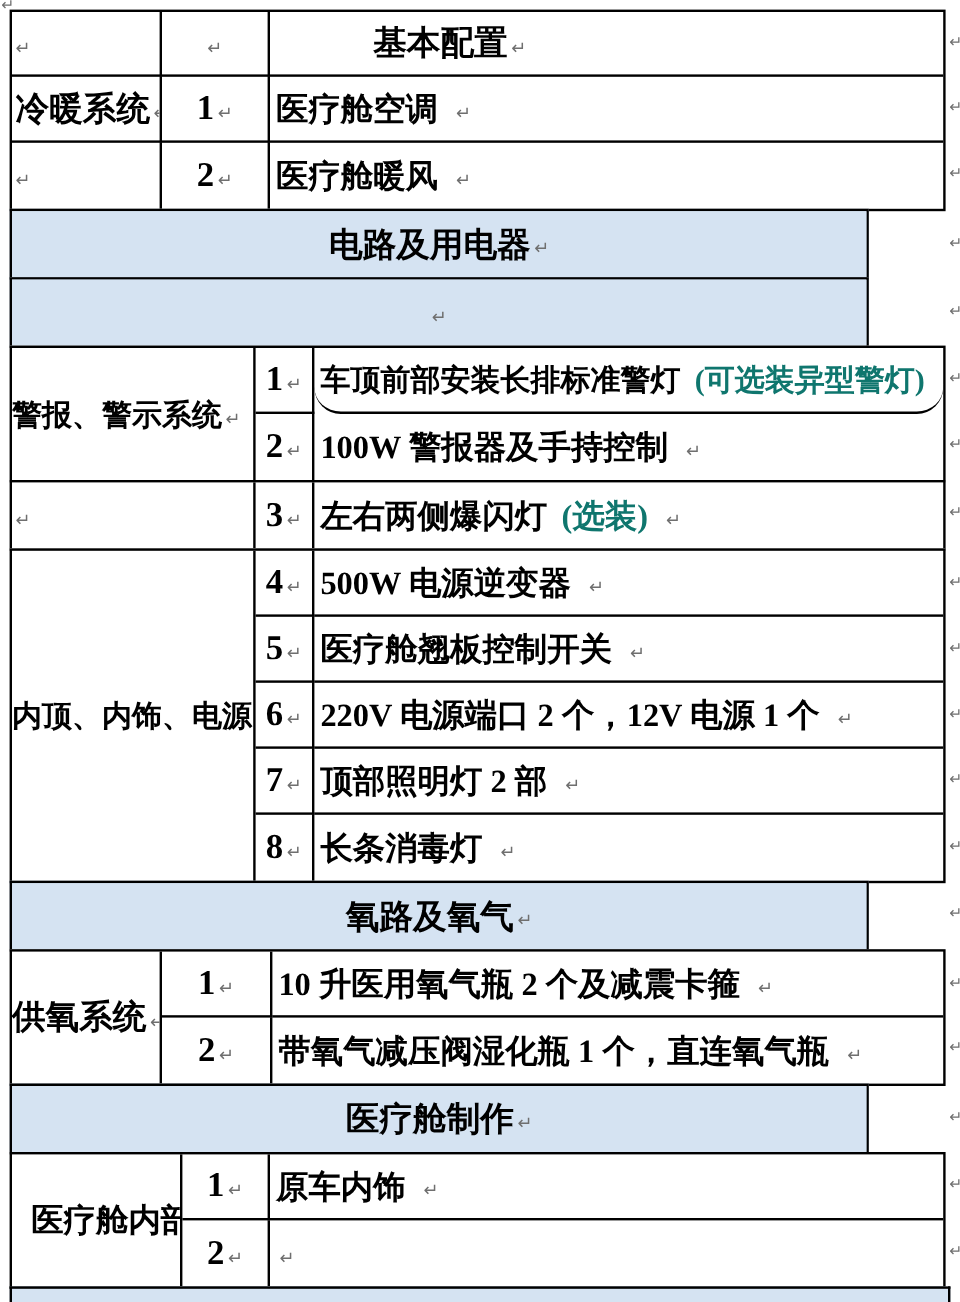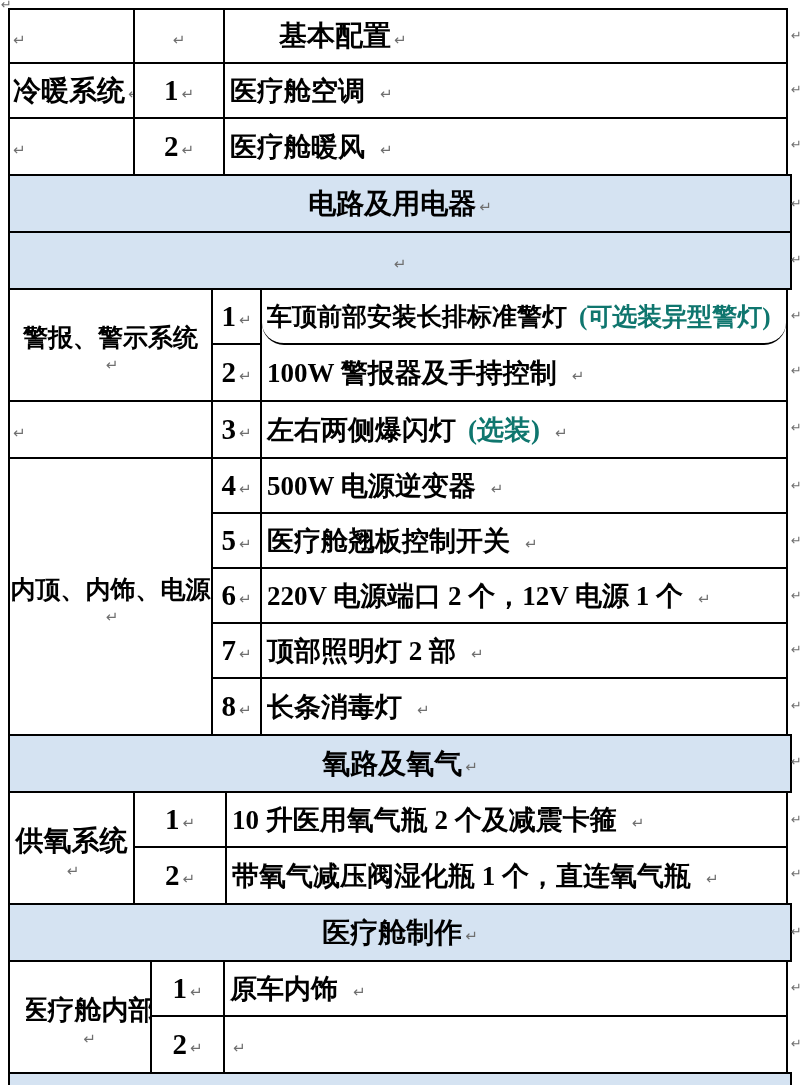--- a/index.html
+++ b/index.html
@@ -28,21 +28,21 @@
 
   
   .sec-a { grid-template-columns: 125px 90px 1fr; grid-template-rows: 54px 55px 55px; }
   .sec-c { grid-template-columns: 203px 49px 1fr; grid-template-rows: 55px 55px; }
   .sec-m { grid-template-columns: 203px 49px 1fr; grid-template-rows: 55px; }
   .sec-d { grid-template-columns: 203px 49px 1fr; grid-template-rows: repeat(5, 55px); }
   .sec-f { grid-template-columns: 125px 92px 1fr; grid-template-rows: 55px 55px; }
   .sec-h { grid-template-columns: 142px 73px 1fr; grid-template-rows: 55px 55px; }
 
   .banner {
-    width: 784px;
+    width: 716px;
     grid-template-columns: 1fr;
     grid-template-rows: 55px;
     background: #d5e3f2;
   }
   .strip {
     width: 784px;
     height: 20px;
     display: block;
     background: #d5e3f2;
     border-bottom: none;
@@ -60,24 +60,24 @@
   .hb  { border-bottom: 2px solid #000000; }  
 
   .span2 { grid-column: 1; grid-row: 1 / span 2; }
   .span5 { grid-column: 1; grid-row: 1 / span 5; }
 
   .center { justify-content: center; }
   .flush  { justify-content: flex-start; padding-left: 3px; }
   .num    { justify-content: center; font-size: 29px; }
   .desc   { justify-content: flex-start; padding-left: 5px; font-size: 27px; gap: 12px; }
   .tight  { font-size: 25px; border-radius: 22px; }
-  .groupcell { justify-content: center; flex-direction: column; }
+  .groupcell { justify-content: flex-start; }
   .small-cjk { font-size: 25px; }
   .mid-cjk   { font-size: 27px; margin-left: 16px; }
-  .headercell { justify-content: flex-start; padding-left: 54px; }
+  .headercell { justify-content: flex-start; padding-left: 86px; }
   .bannercell { justify-content: center; background: #d5e3f2; }
 
   .red { color: #0f766e; }
 
   .pmark {
     font-family: "DejaVu Sans", sans-serif;
     font-weight: normal;
     font-size: 15px;
     line-height: 1;
     color: #6f6f6f;

